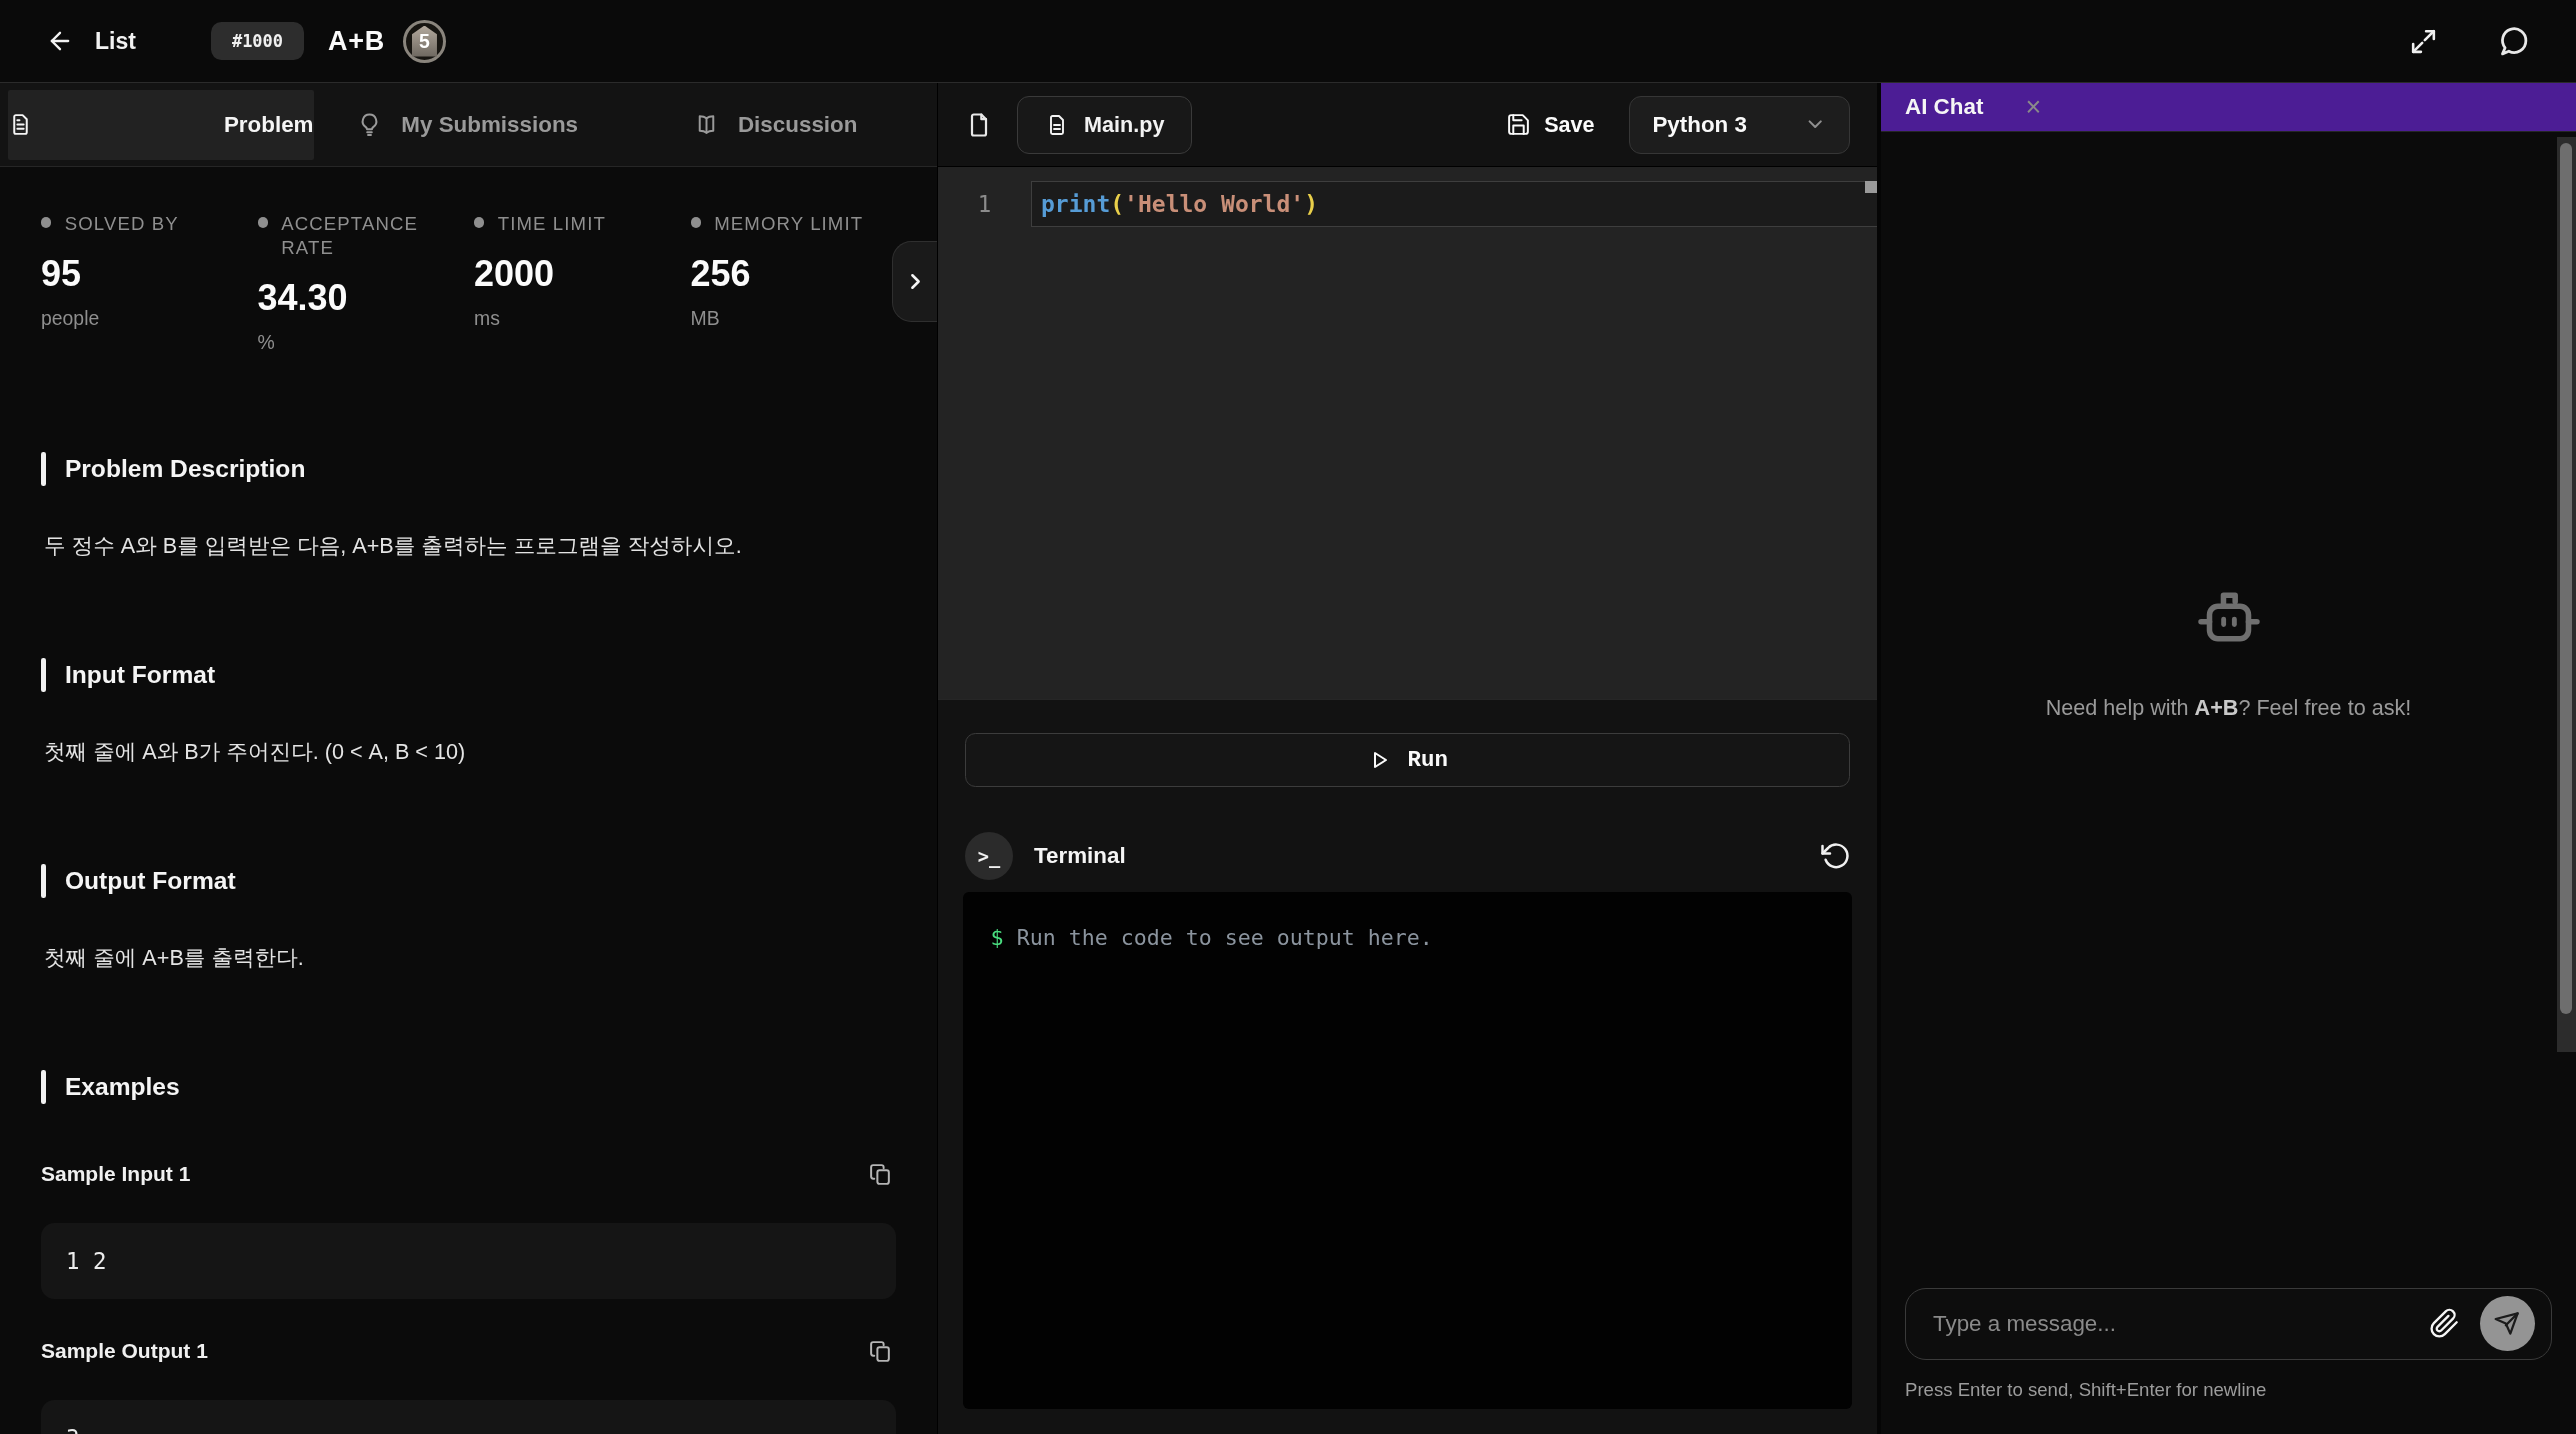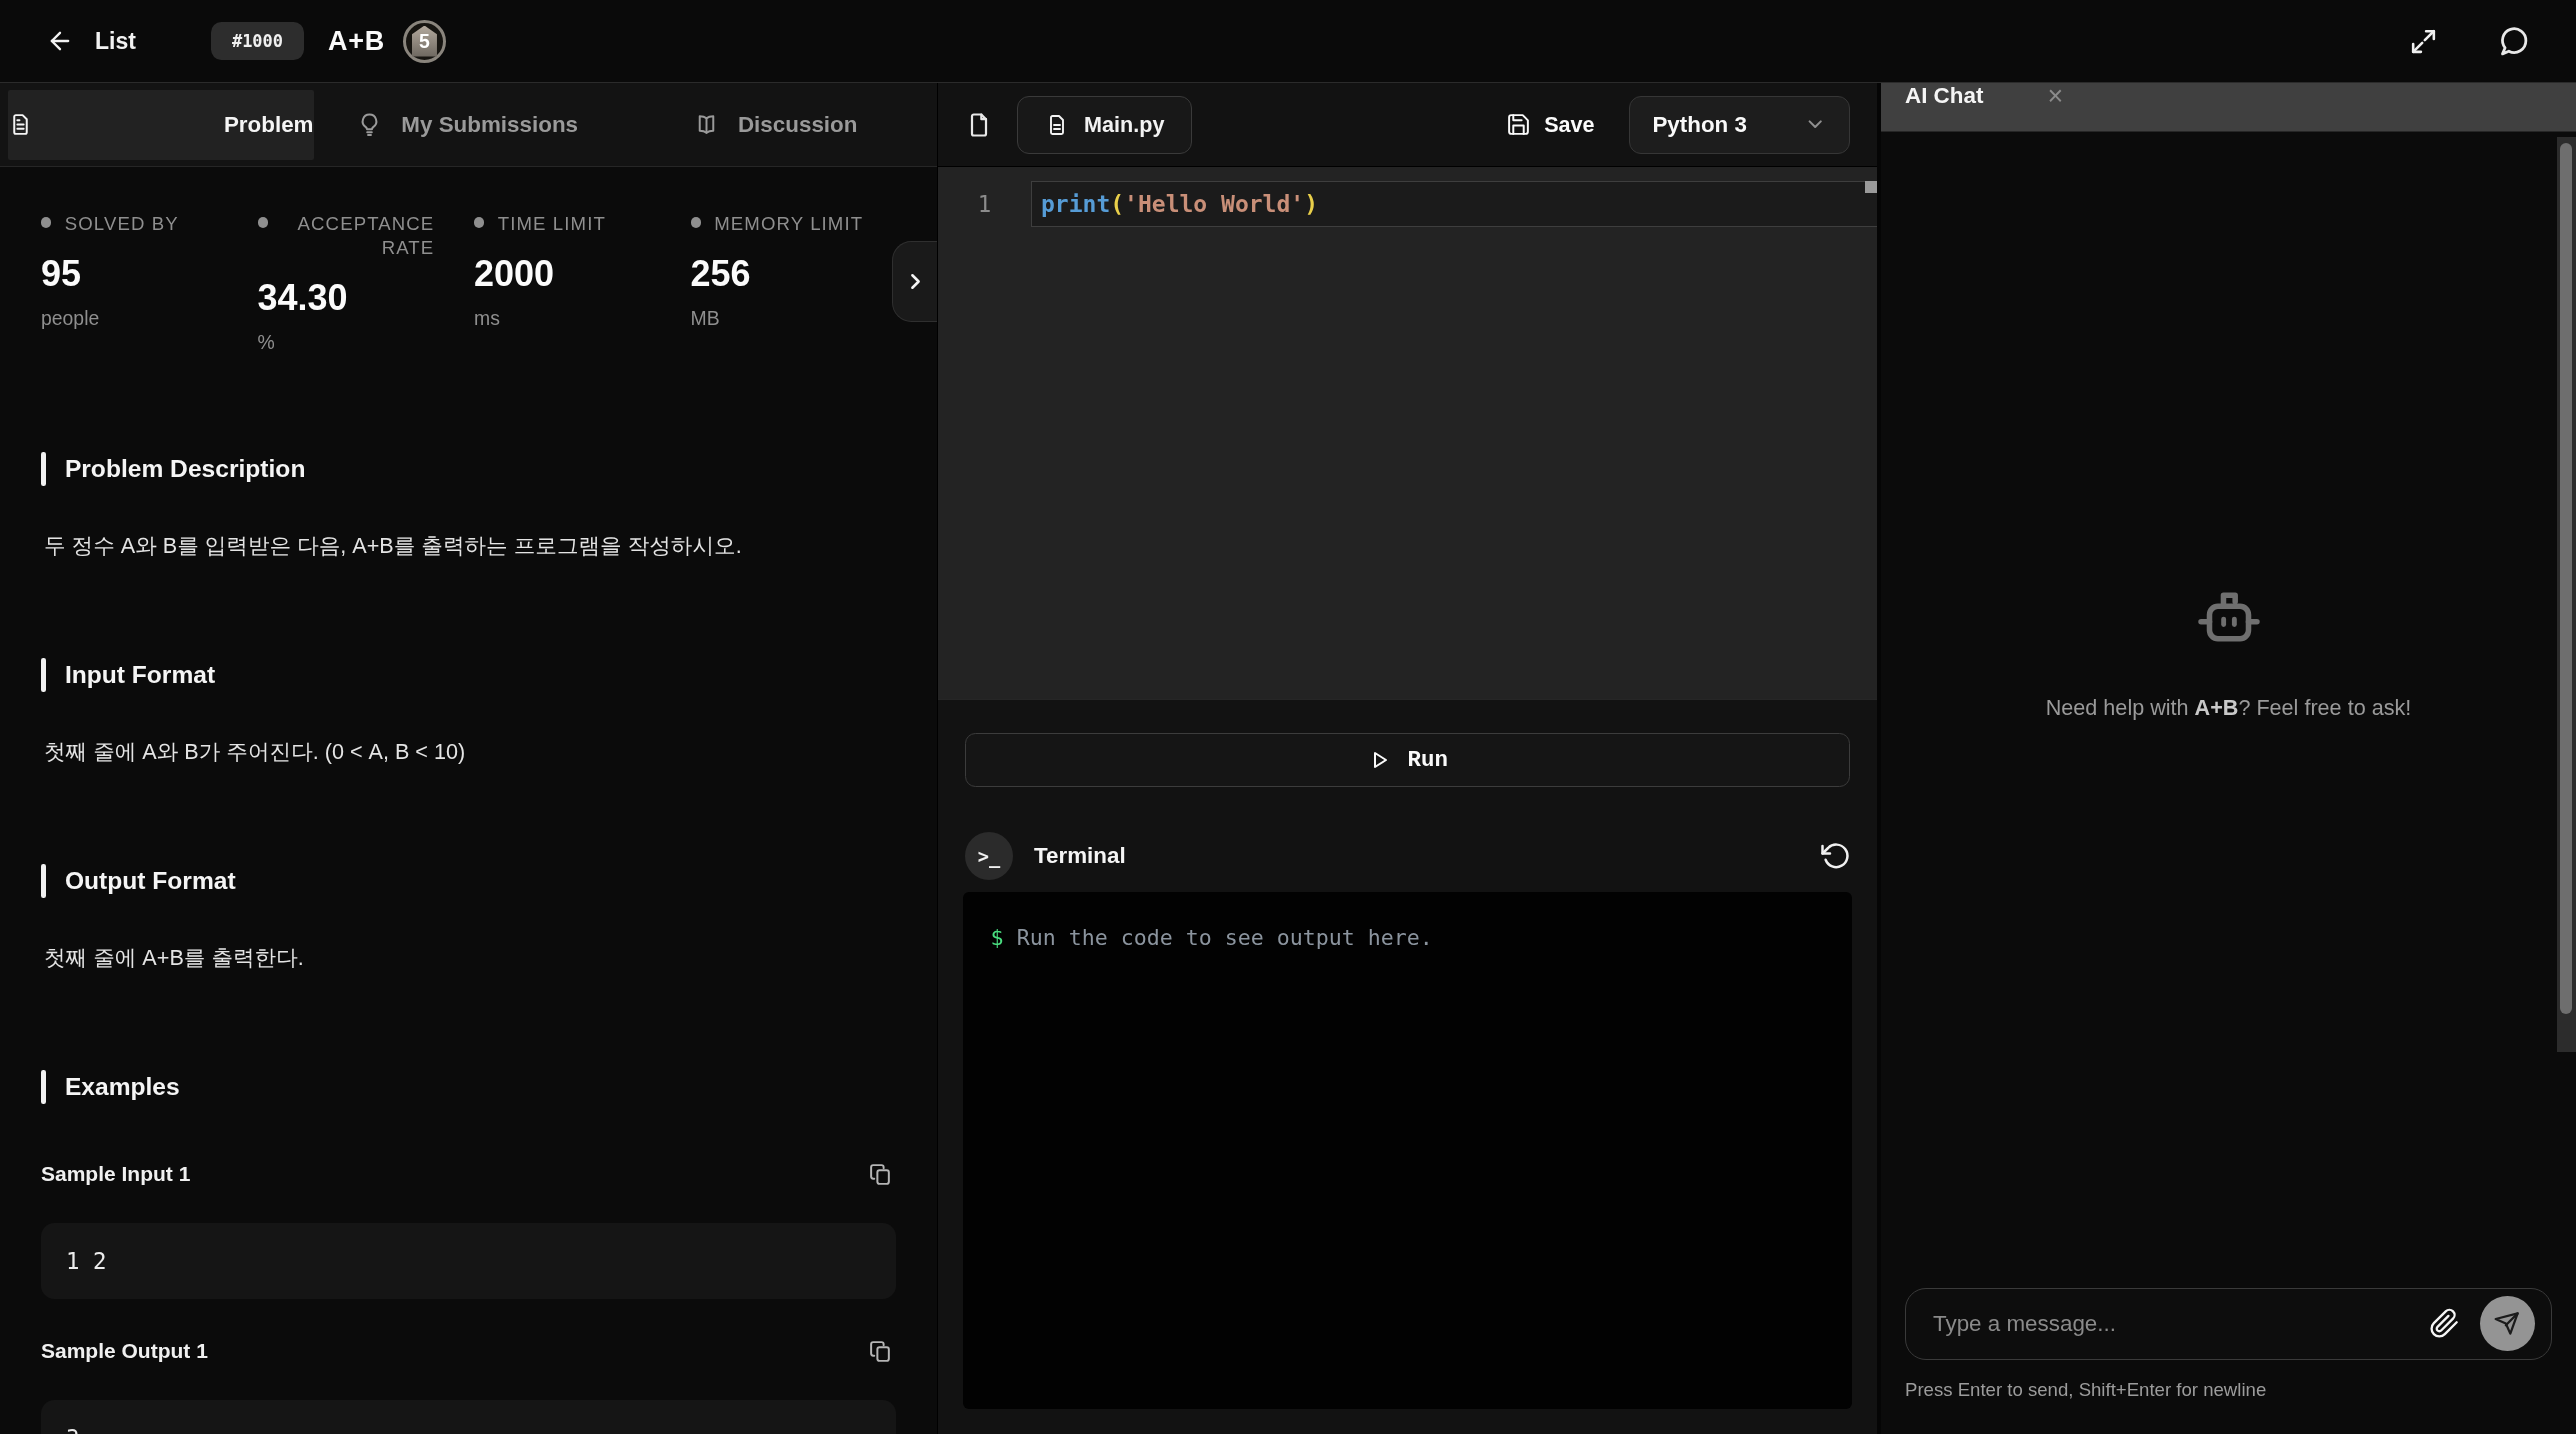--- a/index.html
+++ b/index.html
@@ -32,21 +32,21 @@
   .tabs-row { height:84px; flex:none; background:#131313; border-bottom:1.5px solid #262626; display:flex; align-items:center; padding:6.7px 7.5px; }
   .tab { display:flex; align-items:center; justify-content:center; gap:19.4px; height:70px; color:#9a9a9a; font-size:22.4px; font-weight:600; cursor:pointer; }
   .tab.active { width:306px; background:#222222; border-radius:2px; color:#f5f5f5;justify-content:space-between; }
   .tab.inactive { flex:1; }
 
   .left-body { flex:1; overflow:hidden; padding:0 0 0 0; }
   .stats { display:flex; padding:45px 30px 0 41px; }
   .stat { width:225px; }
   .stat-label { display:flex; gap:13.4px; align-items:flex-start; color:#8f8f8f; font-size:18.6px; letter-spacing:1.1px; font-weight:500; line-height:1.3; }
   .stat-dot { width:10.4px; height:10.4px; border-radius:50%; background:#8f8f8f; margin-top:5.2px; flex:none; }
-  .stat-label-text { max-width:153px;text-align:right; }
+  .stat-label-text { max-width:153px; }
   .stat-value { margin-top:16.4px; font-size:36px; font-weight:bold; color:#fbfbfb; }
   .stat-unit { margin-top:12px; font-size:19.4px; color:#8f8f8f; }
 
   .panel-flap { position:absolute; right:0; top:158px; width:45px; height:81px; background:#1a1a1a;
                 border:1.5px solid #2f2f2f; border-right:none; border-radius:19.4px 0 0 19.4px;
                 display:flex; align-items:center; justify-content:center; cursor:pointer; }
 
   .sections { padding:0 41px; }
   .section-heading { display:flex; align-items:center; gap:19.4px; margin-top:98px; }
   .heading-bar { width:4.5px; height:34px; background:#f2f2f2; border-radius:2.2px; flex:none; }
@@ -93,22 +93,22 @@
   .terminal-title { font-size:22.4px; font-weight:bold; color:#f5f5f5; }
   .terminal-spacer { flex:1; }
   .reset-btn { cursor:pointer; }
   .terminal-box { flex:1; margin:0 24.6px 24.6px 24.6px; background:#020202; border-radius:6px; padding:33px 28px;
                   font-family:"DejaVu Sans Mono", monospace; font-size:21.6px; }
   .term-prompt { color:#4ade80; }
   .term-text { color:#8b949e; }
 
   
   .right-panel { flex:1; background:#0b0b0b; display:flex; flex-direction:column; min-width:0; }
-  .chat-header { height:49px; flex:none; background:#404040; border-bottom:1.5px solid #262626;
-                 display:flex; padding:0 24px; gap:64px; }
+  .chat-header { height:49px; flex:none; background:#4c1d95; border-bottom:1.5px solid #262626;
+                 display:flex; align-items:center; padding:0 24px; gap:42px; }
   .chat-title { font-size:22.4px; font-weight:bold; color:#f5f5f5; }
   .chat-close { font-size:27px; color:#8a8a8a; cursor:pointer; line-height:1; }
   .chat-messages { height:921px; flex:none; position:relative; display:flex; flex-direction:column;
                    align-items:center; justify-content:center; padding-top:112px; gap:40px; }
   .chat-empty-text { font-size:21.6px; color:#9a9a9a; }
   .chat-empty-bold { font-weight:bold; color:#c9c9c9; }
   .chat-scrollbar { position:absolute; top:4.5px; right:0; bottom:1.5px; width:19.4px; background:#2c2c2c; }
   .chat-scroll-thumb { position:absolute; top:6.7px; left:3px; width:12.7px; height:871px; background:#6e6e6e; border-radius:6.7px; }
   .chat-input-area { flex:1; display:flex; flex-direction:column; justify-content:flex-end; padding:0 24px 33px 24px; }
   .chat-input-box { height:72px; border:1.5px solid #3a3a3a; border-radius:21px; background:#0d0d0d;

